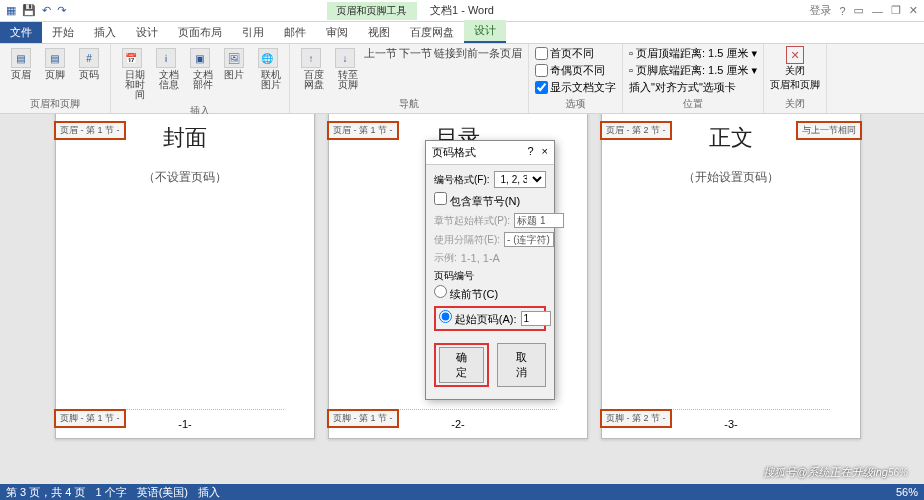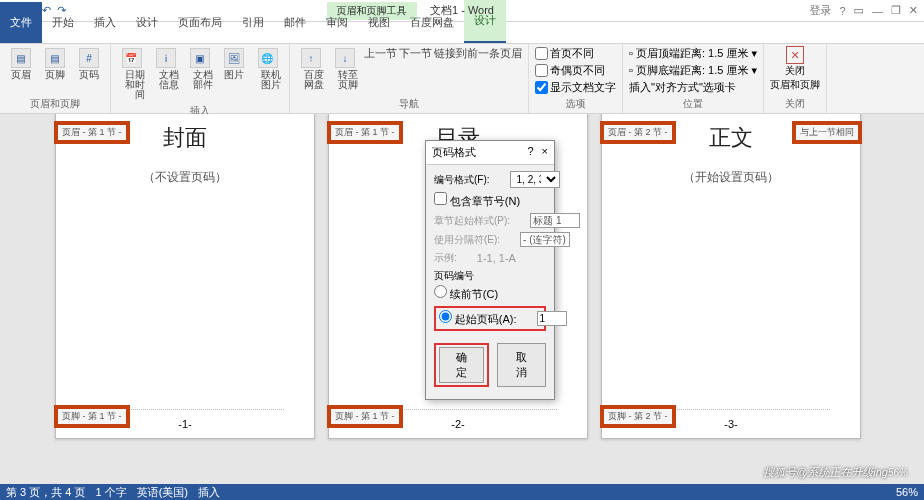--- a/index.html
+++ b/index.html
@@ -4,55 +4,55 @@
 <style>
 *{margin:0;padding:0;box-sizing:border-box;font-family:"Microsoft YaHei",SimSun,sans-serif;font-size:11px}
 body{width:924px;height:500px;background:#fff;overflow:hidden;position:relative}
 .titlebar{height:22px;background:#fff;display:flex;align-items:center;border-bottom:1px solid #d4d4d4}
 .titlebar .qat{display:flex;align-items:center;gap:6px;padding-left:6px}
 .titlebar .qat span{color:#2a579a}
 .titlebar .tool-context{margin-left:260px;background:#d3f0d3;color:#222;padding:2px 10px;font-size:10px}
 .titlebar .title{position:absolute;left:50%;transform:translateX(-50%);font-size:11px;color:#333}
 .titlebar .wincontrols{margin-left:auto;display:flex;align-items:center;gap:8px;padding-right:6px;color:#777}
 .ribbon-tabs{height:22px;display:flex;align-items:flex-end;background:#fff;border-bottom:1px solid #d4d4d4}
-.ribbon-tabs .tab{padding:13px 10px;font-size:11px;color:#444}
+.ribbon-tabs .tab{padding:3px 10px;font-size:11px;color:#444}
 .ribbon-tabs .tab.file{background:#2a579a;color:#fff}
 .ribbon-tabs .tab.active{color:#2a579a;border-bottom:2px solid #2a579a}
 .ribbon-tabs .tab.context{background:#d3f0d3;color:#2a6b2a}
 .ribbon{height:70px;background:#f3f3f3;border-bottom:1px solid #d4d4d4;display:flex}
 .group{border-right:1px solid #ddd;padding:2px 6px;display:flex;flex-direction:column}
 .group-body{flex:1;display:flex;align-items:flex-start;gap:4px}
 .group-label{text-align:center;font-size:10px;color:#666;padding-top:2px}
 .rb-btn{display:flex;flex-direction:column;align-items:center;gap:2px;padding:2px;width:30px}
 .rb-btn .ic{width:20px;height:20px;background:#e8e8e8;border:1px solid #ccc;display:flex;align-items:center;justify-content:center;font-size:10px;color:#2a579a}
 .rb-btn .lbl{font-size:10px;color:#444;text-align:right;line-height:1}
 .nav-rows{display:flex;flex-direction:row;gap:2px;font-size:10px;color:#444}
 .nav-rows div{white-space:nowrap}
 .opts{display:flex;flex-direction:column;gap:2px;font-size:10px}
 .opts label{display:flex;align-items:center;gap:2px}
 .pos-rows{display:flex;flex-direction:column;gap:2px;font-size:10px}
 .pos-rows span{white-space:nowrap}
 .close-btn{display:flex;flex-direction:column;align-items:center}
 .close-btn .x{width:18px;height:18px;border:1px solid #c0504d;color:#c0504d;display:flex;align-items:center;justify-content:center}
 .canvas{position:absolute;top:114px;left:0;right:0;bottom:16px;background:#e6e6e6;overflow:hidden}
 .page{position:absolute;background:#fff;border:1px solid #bbb;box-shadow:0 1px 3px rgba(0,0,0,.15)}
-.page .tag-tl,.page .tag-bl,.page .tag-tr{position:absolute;font-size:9px;background:#f5f5f5;border:4px solid #c2410c;padding:1px 4px;color:#555}
+.page .tag-tl,.page .tag-bl,.page .tag-tr{position:absolute;font-size:9px;background:#f5f5f5;border:2px solid #c2410c;padding:1px 4px;color:#555}
 .page .tag-tl{top:26px;left:-2px}
 .page .tag-tr{top:26px;right:-2px}
 .page .tag-bl{bottom:10px;left:-2px}
 .page h1{text-align:center;font-family:SimSun;font-size:22px;font-weight:normal;margin-top:28px;color:#222}
 .page .sub{text-align:center;font-size:12px;color:#555;margin-top:16px;font-family:SimSun}
 .section-break{text-align:center;font-size:10px;color:#888;position:absolute;bottom:38px;left:0;right:0}
 .page .footer-line{position:absolute;bottom:28px;left:30px;right:30px;border-top:1px dotted #bbb}
 .page .pageno{position:absolute;bottom:8px;left:50%;transform:translateX(-50%);font-size:11px}
 .dialog{position:absolute;top:140px;left:425px;width:130px;background:#f0f0f0;border:1px solid #888;box-shadow:2px 2px 8px rgba(0,0,0,.3);font-size:11px}
 .dialog .dlg-title{background:#fff;padding:4px 6px;display:flex;align-items:flex-start;border-bottom:1px solid #ccc}
 .dialog .dlg-title span:first-child{flex:1}
 .dialog .dlg-body{padding:6px 8px}
-.dialog .row{display:flex;align-items:center;gap:20px;margin-bottom:4px}
+.dialog .row{display:flex;align-items:center;gap:4px;margin-bottom:4px}
 .dialog .row label{flex:0 0 auto;font-size:10px}
 .dialog select,.dialog input[type=text]{flex:1;border:1px solid #999;font-size:10px;padding:1px 2px;background:#fff;width:50px}
 .dialog .disabled{color:#999}
 .dialog fieldset{border:none;margin-top:4px}
 .dialog legend{font-size:10px;padding-bottom:2px}
 .dialog .red-box{border:2px solid #d33;padding:2px 3px}
 .dialog .btns{display:flex;gap:8px;justify-content:center;margin:8px 0 6px}
 .dialog .btns button{padding:2px 14px;border:1px solid #999;background:#e8e8e8;font-size:11px}
 .statusbar{position:absolute;bottom:0;left:0;right:0;height:16px;background:#2a579a;color:#fff;display:flex;align-items:center;font-size:10px;padding:0 6px;gap:10px}
 .statusbar .sp{flex:1}

